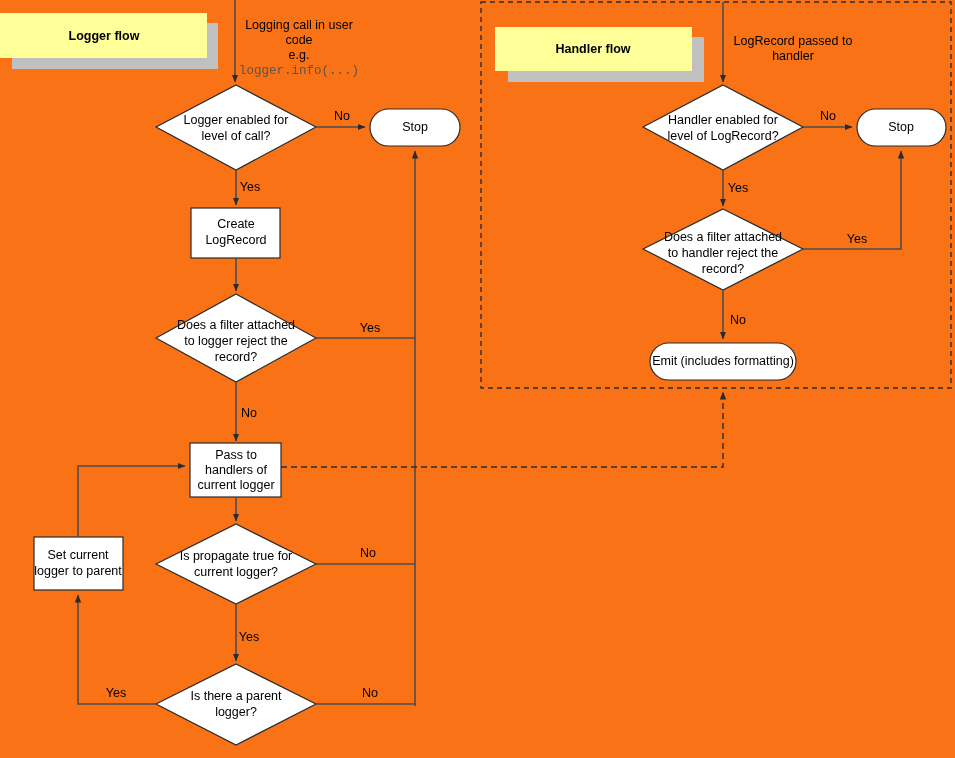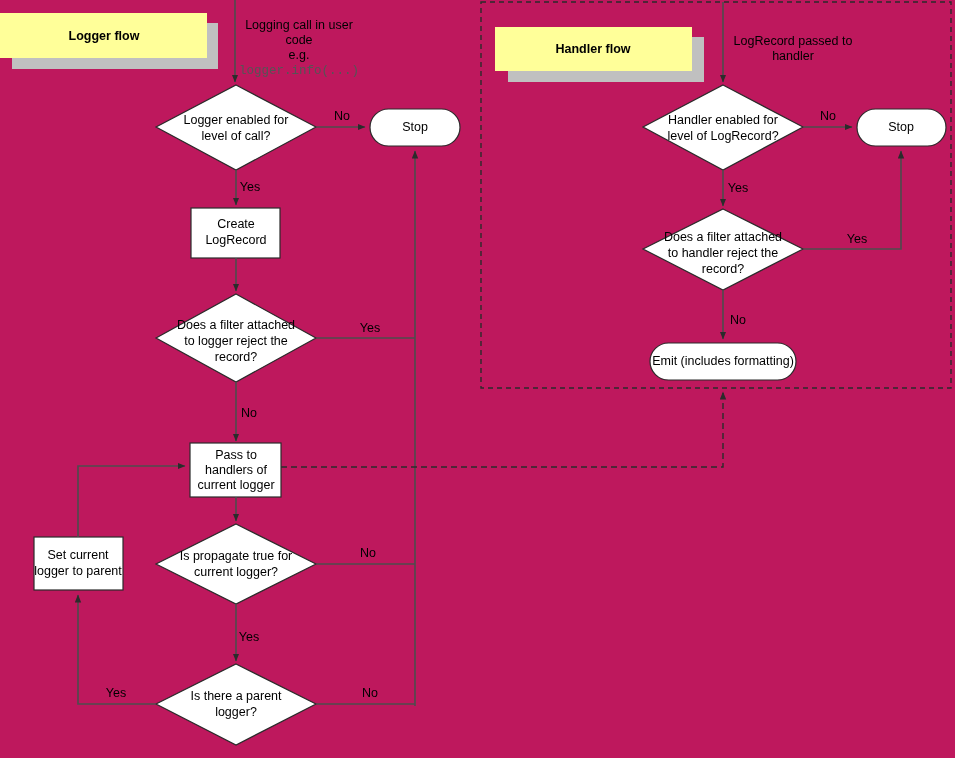--- a/index.html
+++ b/index.html
@@ -4,21 +4,21 @@
 <style>
   html, body {
     margin: 0;
     padding: 0;
     background: #ffffff;
   }
   #canvas-wrap {
     position: relative;
     width: 955px;
     height: 758px;
-    background: #be185d;
+    background: #f97316;
     font-family: "Liberation Sans", sans-serif;
     overflow: hidden;
   }
   svg.diagram {
     position: absolute;
     left: 0;
     top: 0;
     width: 955px;
     height: 758px;
   }

